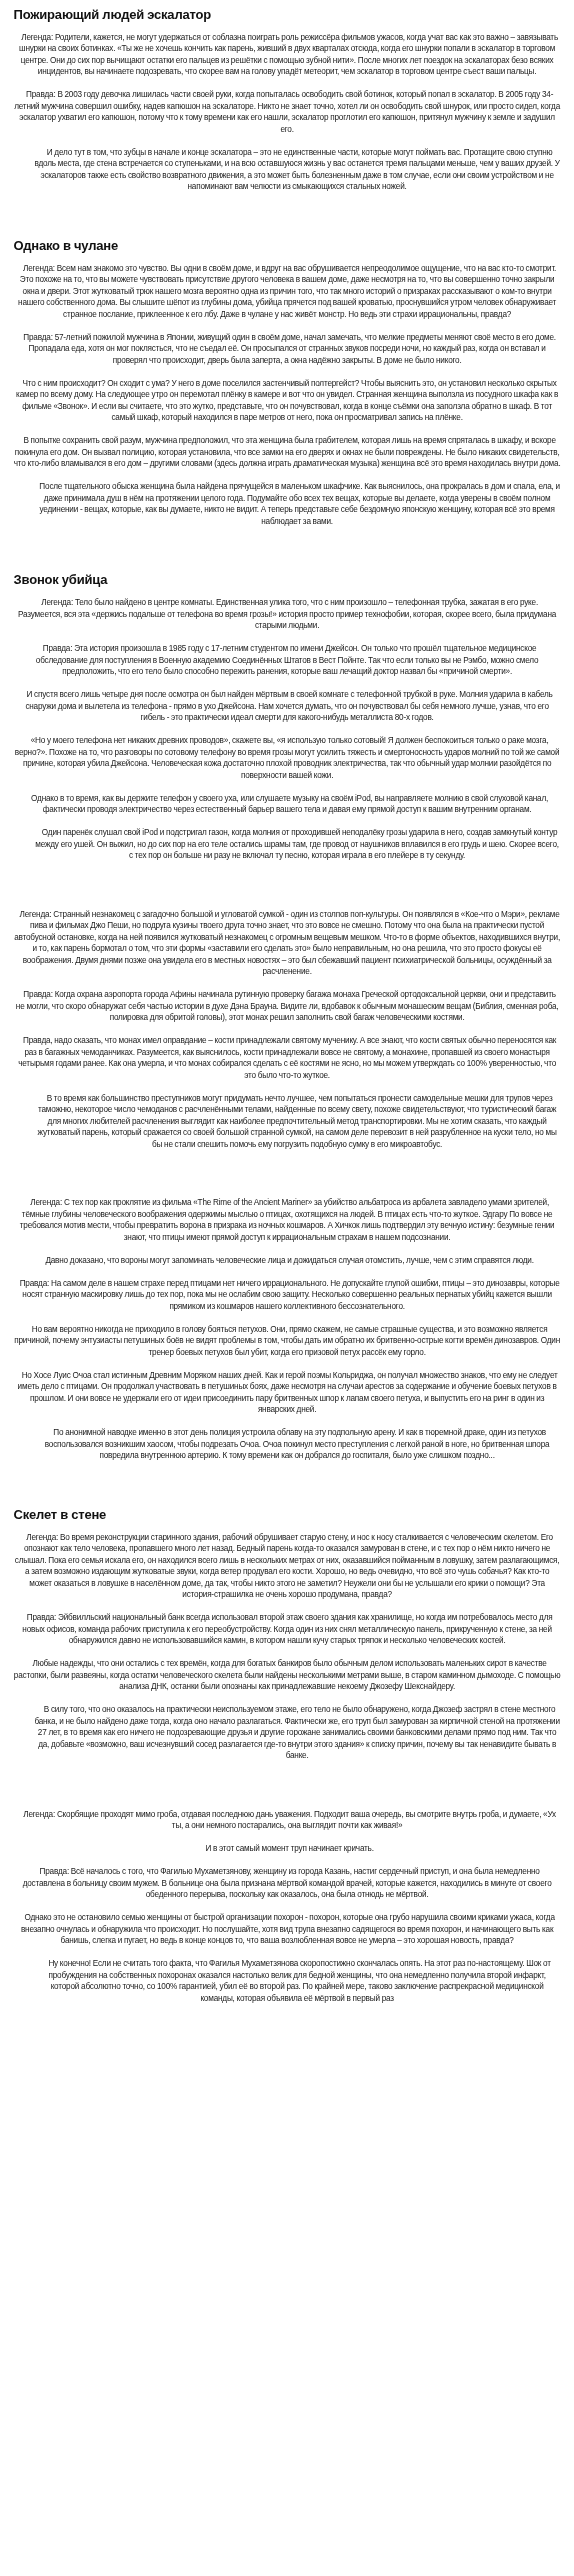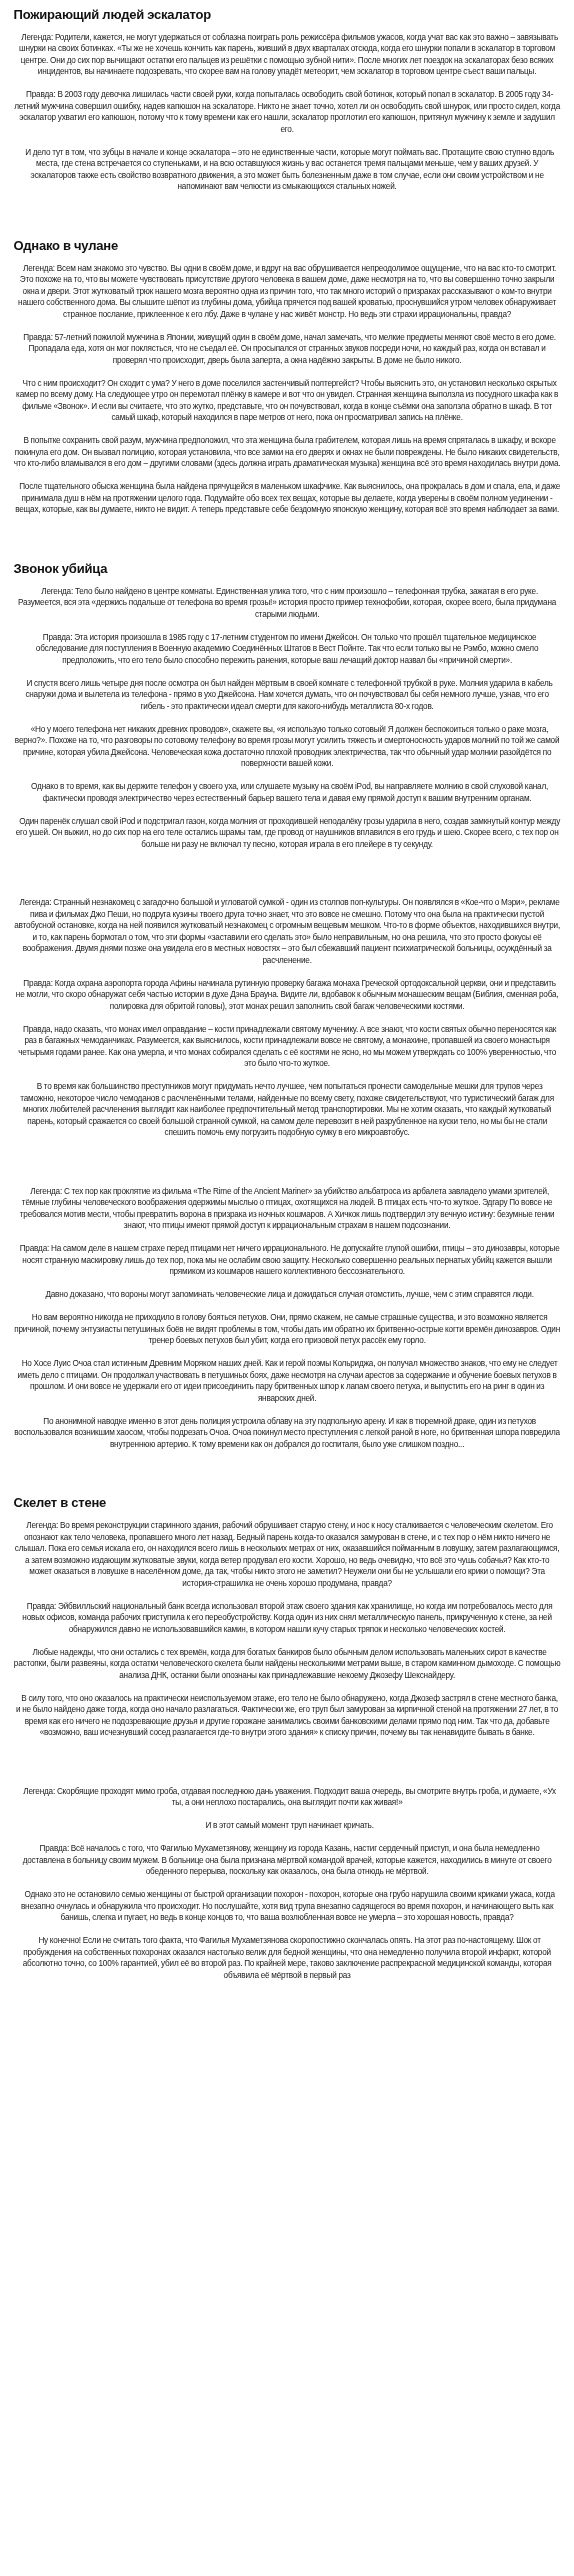--- a/index.html
+++ b/index.html
@@ -35,20 +35,21 @@
       color: #111111;
       letter-spacing: -0.2px;
     }
     .para {
       margin: 0 0 11.5px 0;
       text-indent: 5px;
       text-align: center;
     }
     .para:last-child {
       margin-bottom: 0;
+      margin-left: 20px;
     }
   </style>
 </head>
 <body>
 
 <div class="page">
 
   <section class="section">
     <h2 class="section-title">Пожирающий людей эскалатор</h2>
     <p class="para">Легенда: Родители, кажется, не могут удержаться от соблазна поиграть роль режиссёра фильмов ужасов, когда учат вас как это важно – завязывать шнурки на своих ботинках. «Ты же не хочешь кончить как парень, живший в двух кварталах отсюда, когда его шнурки попали в эскалатор в торговом центре. Они до сих пор вычищают остатки его пальцев из решётки с помощью зубной нити». После многих лет поездок на эскалаторах безо всяких инцидентов, вы начинаете подозревать, что скорее вам на голову упадёт метеорит, чем эскалатор в торговом центре съест ваши пальцы.</p>
@@ -77,37 +78,37 @@
 
   <section class="section">
     <p class="para">Легенда: Странный незнакомец с загадочно большой и угловатой сумкой - один из столпов поп-культуры. Он появлялся в «Кое-что о Мэри», рекламе пива и фильмах Джо Пеши, но подруга кузины твоего друга точно знает, что это вовсе не смешно. Потому что она была на практически пустой автобусной остановке, когда на ней появился жутковатый незнакомец с огромным вещевым мешком. Что-то в форме объектов, находившихся внутри, и то, как парень бормотал о том, что эти формы «заставили его сделать это» было неправильным, но она решила, что это просто фокусы её воображения. Двумя днями позже она увидела его в местных новостях – это был сбежавший пациент психиатрической больницы, осуждённый за расчленение.</p>
     <p class="para">Правда: Когда охрана аэропорта города Афины начинала рутинную проверку багажа монаха Греческой ортодоксальной церкви, они и представить не могли, что скоро обнаружат себя частью истории в духе Дэна Брауна. Видите ли, вдобавок к обычным монашеским вещам (Библия, сменная роба, полировка для обритой головы), этот монах решил заполнить свой багаж человеческими костями.</p>
     <p class="para">Правда, надо сказать, что монах имел оправдание – кости принадлежали святому мученику. А все знают, что кости святых обычно переносятся как раз в багажных чемоданчиках. Разумеется, как выяснилось, кости принадлежали вовсе не святому, а монахине, пропавшей из своего монастыря четырьмя годами ранее. Как она умерла, и что монах собирался сделать с её костями не ясно, но мы можем утверждать со 100% уверенностью, что это было что-то жуткое.</p>
     <p class="para">В то время как большинство преступников могут придумать нечто лучшее, чем попытаться пронести самодельные мешки для трупов через таможню, некоторое число чемоданов с расчленёнными телами, найденные по всему свету, похоже свидетельствуют, что туристический багаж для многих любителей расчленения выглядит как наиболее предпочтительный метод транспортировки. Мы не хотим сказать, что каждый жутковатый парень, который сражается со своей большой странной сумкой, на самом деле перевозит в ней разрубленное на куски тело, но мы бы не стали спешить помочь ему погрузить подобную сумку в его микроавтобус.</p>
   </section>
 
   <section class="section">
     <p class="para">Легенда: С тех пор как проклятие из фильма «The Rime of the Ancient Mariner» за убийство альбатроса из арбалета завладело умами зрителей, тёмные глубины человеческого воображения одержимы мыслью о птицах, охотящихся на людей. В птицах есть что-то жуткое. Эдгару По вовсе не требовался мотив мести, чтобы превратить ворона в призрака из ночных кошмаров. А Хичкок лишь подтвердил эту вечную истину: безумные гении знают, что птицы имеют прямой доступ к иррациональным страхам в нашем подсознании.</p>
+    <p class="para">Давно доказано, что вороны могут запоминать человеческие лица и дожидаться случая отомстить, лучше, чем с этим справятся люди.</p>
     <p class="para">Правда: На самом деле в нашем страхе перед птицами нет ничего иррационального. Не допускайте глупой ошибки, птицы – это динозавры, которые носят странную маскировку лишь до тех пор, пока мы не ослабим свою защиту. Несколько совершенно реальных пернатых убийц кажется вышли прямиком из кошмаров нашего коллективного бессознательного.</p>
-    <p class="para">Давно доказано, что вороны могут запоминать человеческие лица и дожидаться случая отомстить, лучше, чем с этим справятся люди.</p>
     <p class="para">Но вам вероятно никогда не приходило в голову бояться петухов. Они, прямо скажем, не самые страшные существа, и это возможно является причиной, почему энтузиасты петушиных боёв не видят проблемы в том, чтобы дать им обратно их бритвенно-острые когти времён динозавров. Один тренер боевых петухов был убит, когда его призовой петух рассёк ему горло.</p>
     <p class="para">Но Хосе Луис Очоа стал истинным Древним Моряком наших дней. Как и герой поэмы Кольриджа, он получал множество знаков, что ему не следует иметь дело с птицами. Он продолжал участвовать в петушиных боях, даже несмотря на случаи арестов за содержание и обучение боевых петухов в прошлом. И они вовсе не удержали его от идеи присоединить пару бритвенных шпор к лапам своего петуха, и выпустить его на ринг в один из январских дней.</p>
     <p class="para">По анонимной наводке именно в этот день полиция устроила облаву на эту подпольную арену. И как в тюремной драке, один из петухов воспользовался возникшим хаосом, чтобы подрезать Очоа. Очоа покинул место преступления с легкой раной в ноге, но бритвенная шпора повредила внутреннюю артерию. К тому времени как он добрался до госпиталя, было уже слишком поздно...</p>
   </section>
 
   <section class="section">
     <h2 class="section-title">Скелет в стене</h2>
     <p class="para">Легенда: Во время реконструкции старинного здания, рабочий обрушивает старую стену, и нос к носу сталкивается с человеческим скелетом. Его опознают как тело человека, пропавшего много лет назад. Бедный парень когда-то оказался замурован в стене, и с тех пор о нём никто ничего не слышал. Пока его семья искала его, он находился всего лишь в нескольких метрах от них, оказавшийся пойманным в ловушку, затем разлагающимся, а затем возможно издающим жутковатые звуки, когда ветер продувал его кости. Хорошо, но ведь очевидно, что всё это чушь собачья? Как кто-то может оказаться в ловушке в населённом доме, да так, чтобы никто этого не заметил? Неужели они бы не услышали его крики о помощи? Эта история-страшилка не очень хорошо продумана, правда?</p>
     <p class="para">Правда: Эйбвилльский национальный банк всегда использовал второй этаж своего здания как хранилище, но когда им потребовалось место для новых офисов, команда рабочих приступила к его переобустройству. Когда один из них снял металлическую панель, прикрученную к стене, за ней обнаружился давно не использовавшийся камин, в котором нашли кучу старых тряпок и несколько человеческих костей.</p>
     <p class="para">Любые надежды, что они остались с тех времён, когда для богатых банкиров было обычным делом использовать маленьких сирот в качестве растопки, были развеяны, когда остатки человеческого скелета были найдены несколькими метрами выше, в старом каминном дымоходе. С помощью анализа ДНК, останки были опознаны как принадлежавшие некоему Джозефу Шекснайдеру.</p>
     <p class="para">В силу того, что оно оказалось на практически неиспользуемом этаже, его тело не было обнаружено, когда Джозеф застрял в стене местного банка, и не было найдено даже тогда, когда оно начало разлагаться. Фактически же, его труп был замурован за кирпичной стеной на протяжении 27 лет, в то время как его ничего не подозревающие друзья и другие горожане занимались своими банковскими делами прямо под ним. Так что да, добавьте «возможно, ваш исчезнувший сосед разлагается где-то внутри этого здания» к списку причин, почему вы так ненавидите бывать в банке.</p>
   </section>
 
   <section class="section">
-    <p class="para">Легенда: Скорбящие проходят мимо гроба, отдавая последнюю дань уважения. Подходит ваша очередь, вы смотрите внутрь гроба, и думаете, «Ух ты, а они неплохо постарались, она выглядит почти как живая!»</p>
+    <p class="para">Легенда: Скорбящие проходят мимо гроба, отдавая последнюю дань уважения. Подходит ваша очередь, вы смотрите внутрь гроба, и думаете, «Ух ты, а они немного постарались, она выглядит почти как живая!»</p>
     <p class="para">И в этот самый момент труп начинает кричать.</p>
     <p class="para">Правда: Всё началось с того, что Фагилью Мухаметзянову, женщину из города Казань, настиг сердечный приступ, и она была немедленно доставлена в больницу своим мужем. В больнице она была признана мёртвой командой врачей, которые кажется, находились в минуте от своего обеденного перерыва, поскольку как оказалось, она была отнюдь не мёртвой.</p>
     <p class="para">Однако это не остановило семью женщины от быстрой организации похорон - похорон, которые она грубо нарушила своими криками ужаса, когда внезапно очнулась и обнаружила что происходит. Но послушайте, хотя вид трупа внезапно садящегося во время похорон, и начинающего выть как банишь, слегка и пугает, но ведь в конце концов то, что ваша возлюбленная вовсе не умерла – это хорошая новость, правда?</p>
     <p class="para">Ну конечно! Если не считать того факта, что Фагилья Мухаметзянова скоропостижно скончалась опять. На этот раз по-настоящему. Шок от пробуждения на собственных похоронах оказался настолько велик для бедной женщины, что она немедленно получила второй инфаркт, которой абсолютно точно, со 100% гарантией, убил её во второй раз. По крайней мере, таково заключение распрекрасной медицинской команды, которая объявила её мёртвой в первый раз</p>
   </section>
 
 </div>
 
 
 </body></html>

